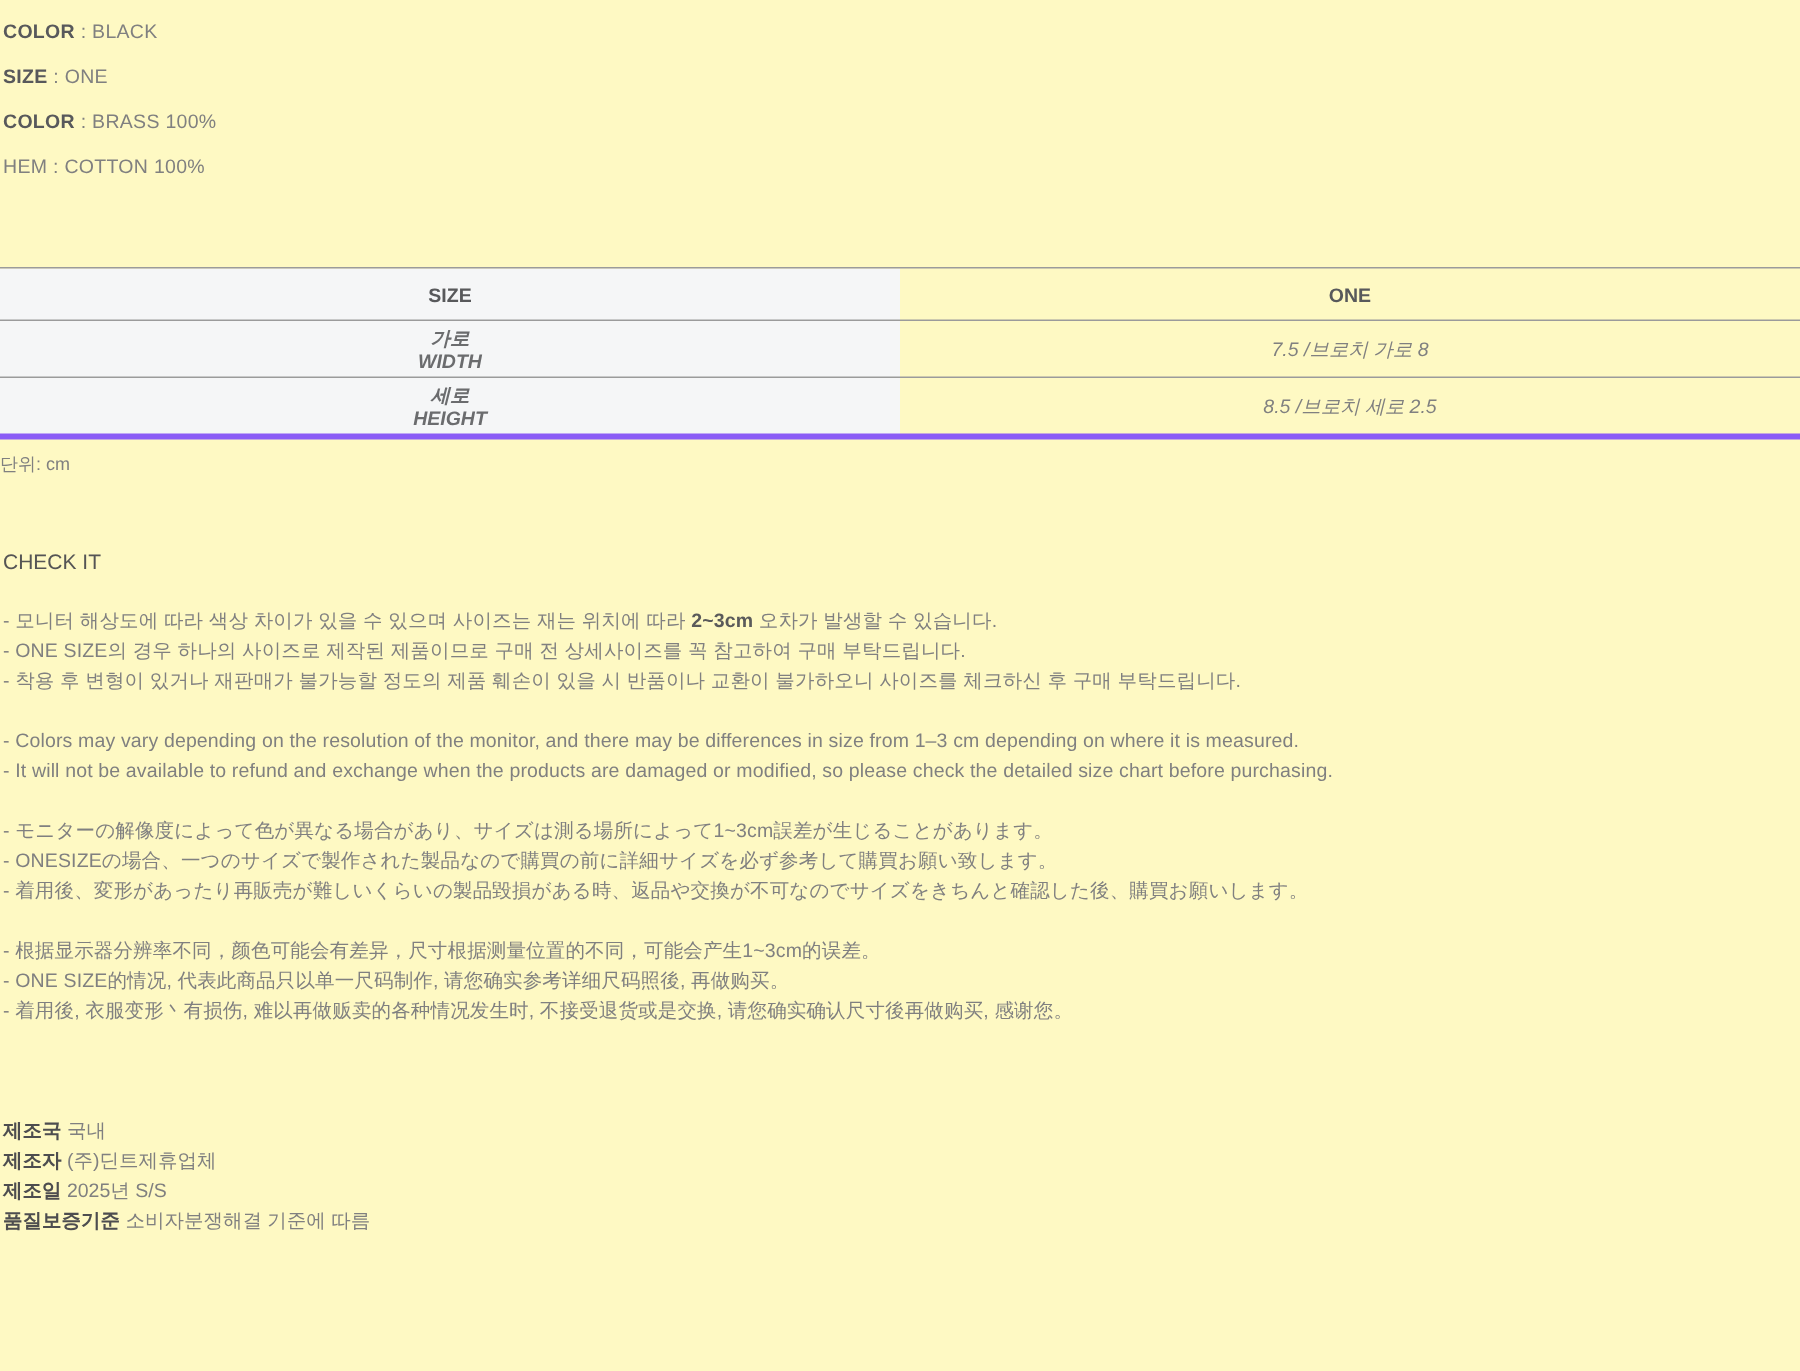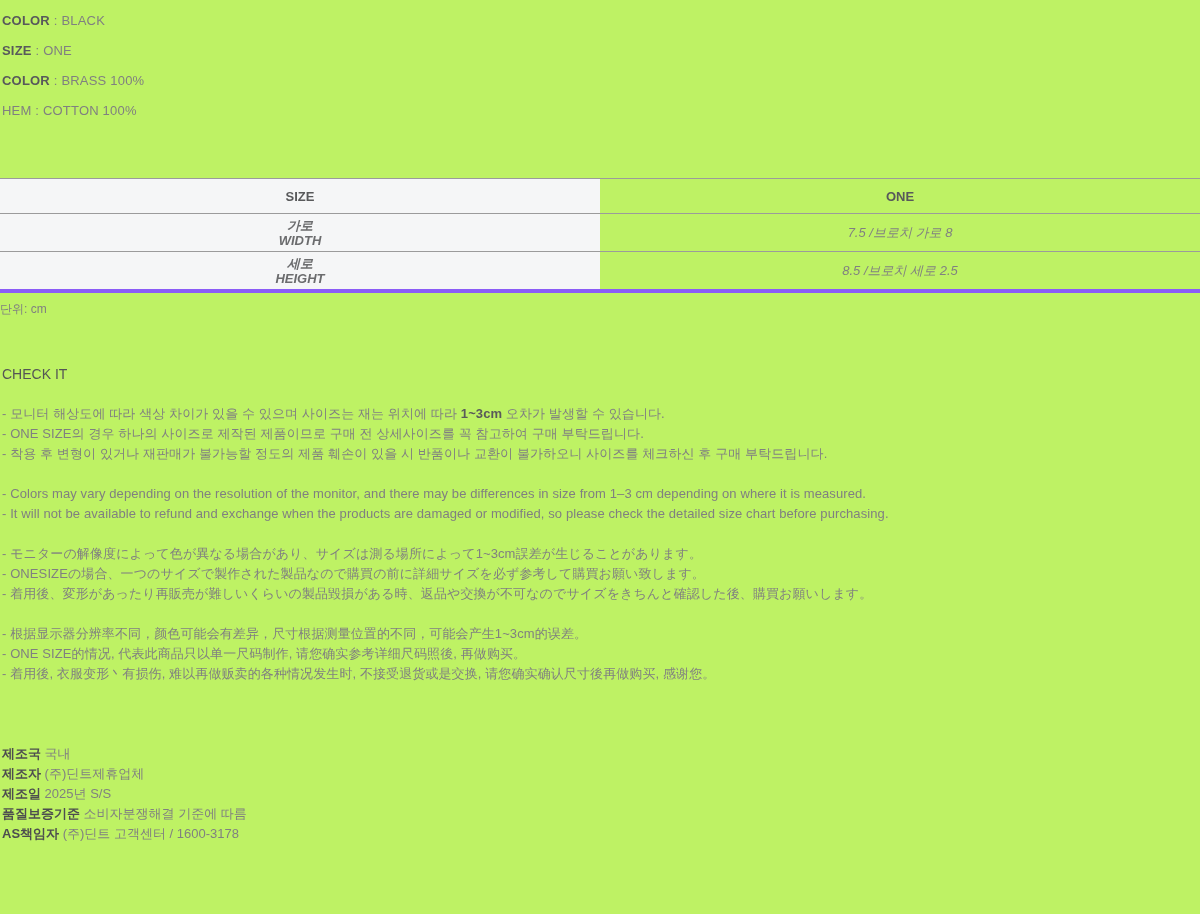--- a/index.html
+++ b/index.html
@@ -6,21 +6,21 @@
     margin: 0;
     padding: 0;
     background: #ffffff;
     font-family: "Liberation Sans", "DejaVu Sans", sans-serif;
     color: #808080;
     font-size: 13px;
   }
   .page {
     width: 1200px;
     min-height: 914px;
-    background: #bef264;
+    background: #fef9c3;
     box-sizing: border-box;
   }
   
   .specs {
     padding: 6px 0 0 2px;
   }
   .spec-line {
     margin: 0;
     height: 30px;
     line-height: 30px;
@@ -150,21 +150,21 @@
         <td>8.5 /브로치 세로 2.5</td>
       </tr>
     </tbody>
   </table>
   <div class="unit-note">단위: cm</div>
 
   <div class="check-section">
     <p class="check-title">CHECK IT</p>
 
     <div class="check-group">
-      <p class="check-line"><span>- 모니터 해상도에 따라 색상 차이가 있을 수 있으며 사이즈는 재는 위치에 따라 </span><b>1~3cm</b><span> 오차가 발생할 수 있습니다.</span></p>
+      <p class="check-line"><span>- 모니터 해상도에 따라 색상 차이가 있을 수 있으며 사이즈는 재는 위치에 따라 </span><b>2~3cm</b><span> 오차가 발생할 수 있습니다.</span></p>
       <p class="check-line">- ONE SIZE의 경우 하나의 사이즈로 제작된 제품이므로 구매 전 상세사이즈를 꼭 참고하여 구매 부탁드립니다.</p>
       <p class="check-line">- 착용 후 변형이 있거나 재판매가 불가능할 정도의 제품 훼손이 있을 시 반품이나 교환이 불가하오니 사이즈를 체크하신 후 구매 부탁드립니다.</p>
     </div>
 
     <div class="check-group">
       <p class="check-line">- Colors may vary depending on the resolution of the monitor, and there may be differences in size from 1–3 cm depending on where it is measured.</p>
       <p class="check-line">- It will not be available to refund and exchange when the products are damaged or modified, so please check the detailed size chart before purchasing.</p>
     </div>
 
     <div class="check-group">
@@ -178,16 +178,15 @@
       <p class="check-line">- ONE SIZE的情况, 代表此商品只以单一尺码制作, 请您确实参考详细尺码照後, 再做购买。</p>
       <p class="check-line">- 着用後, 衣服变形丶有损伤, 难以再做贩卖的各种情况发生时, 不接受退货或是交换, 请您确实确认尺寸後再做购买, 感谢您。</p>
     </div>
   </div>
 
   <div class="manufacturer">
     <p class="mfr-line"><span class="mfr-label">제조국</span><span> 국내</span></p>
     <p class="mfr-line"><span class="mfr-label">제조자</span><span> (주)딘트제휴업체</span></p>
     <p class="mfr-line"><span class="mfr-label">제조일</span><span> 2025년 S/S</span></p>
     <p class="mfr-line"><span class="mfr-label">품질보증기준</span><span> 소비자분쟁해결 기준에 따름</span></p>
-    <p class="mfr-line"><span class="mfr-label">AS책임자</span><span> (주)딘트 고객센터 / 1600-3178</span></p>
   </div>
 
 </div>
 
 </body></html>

